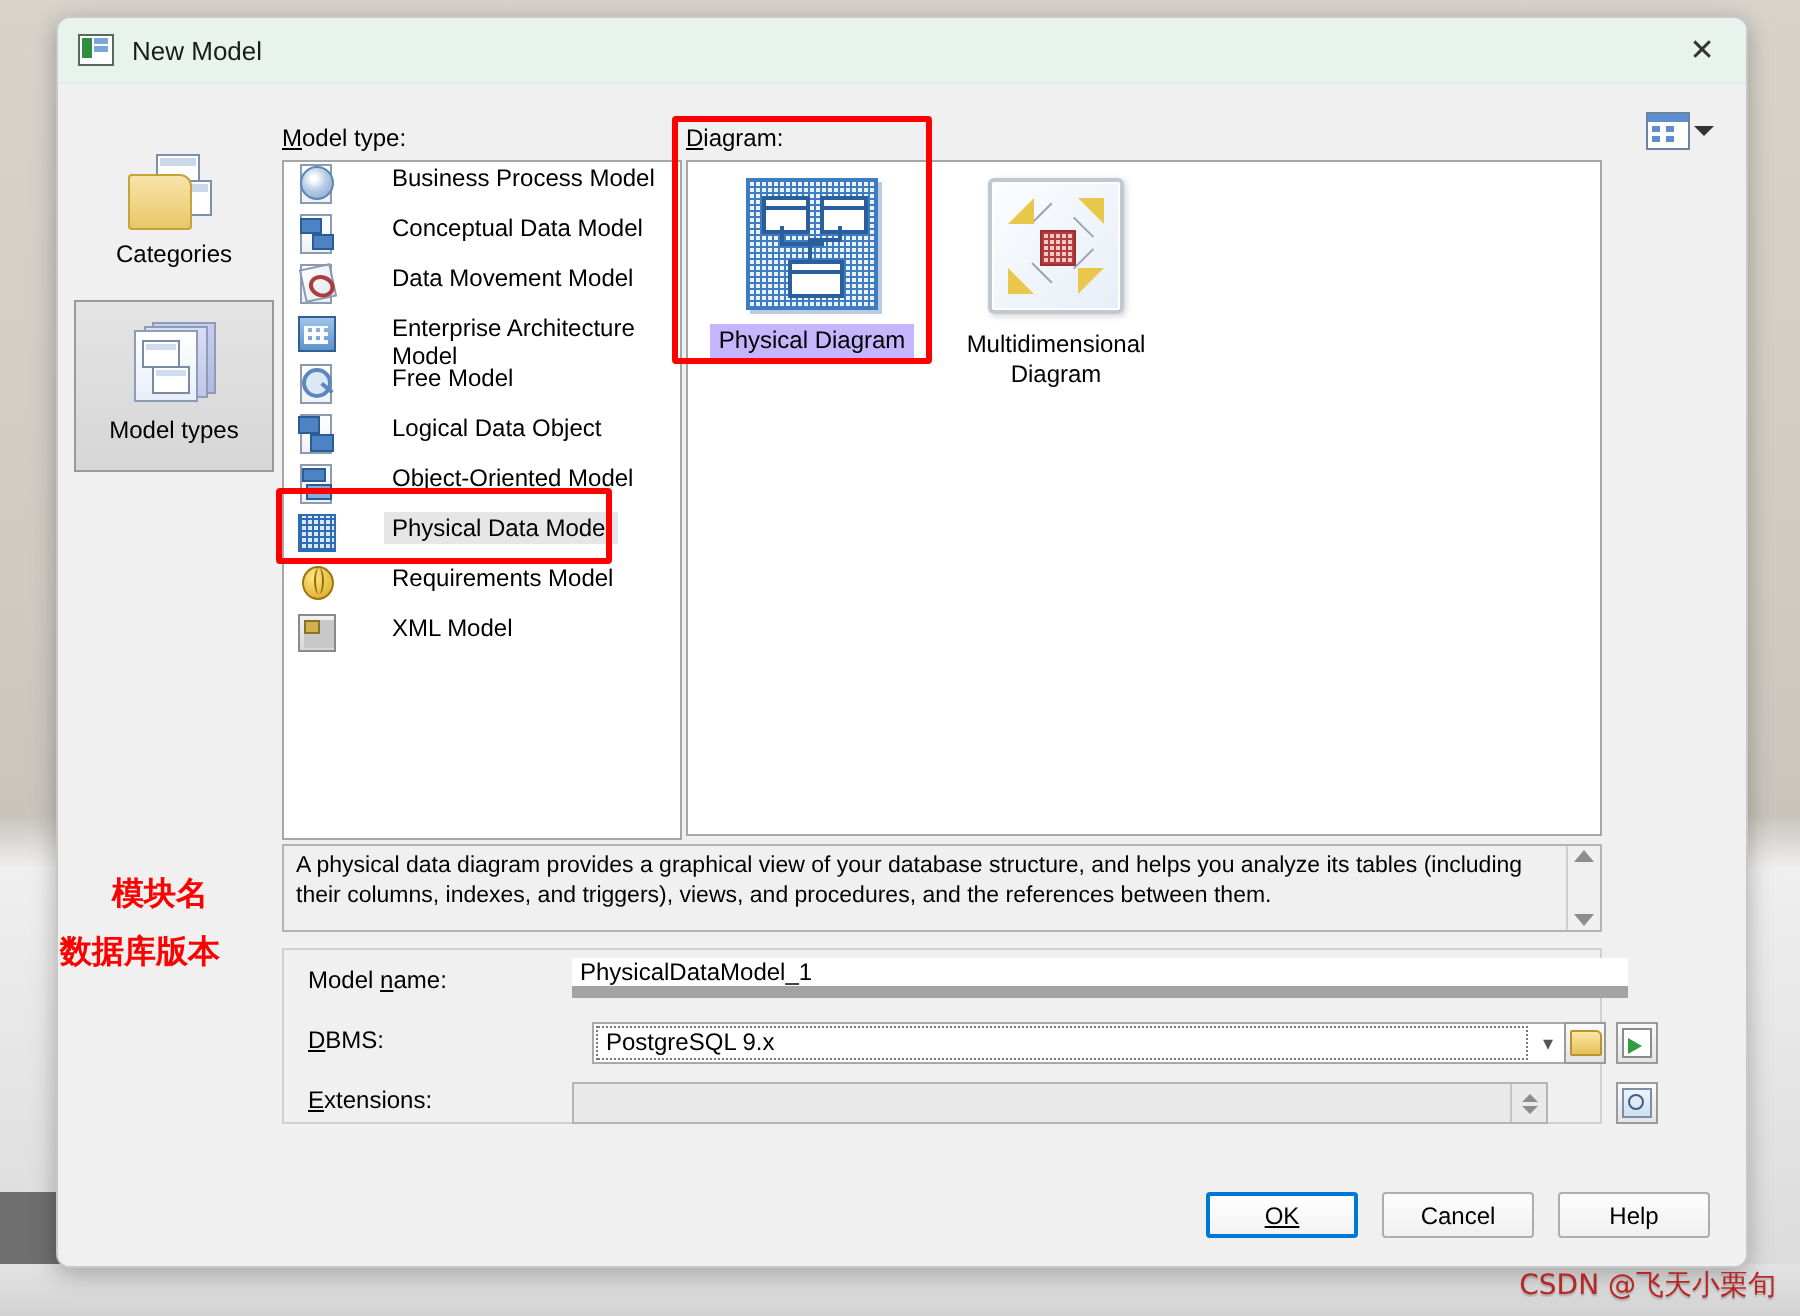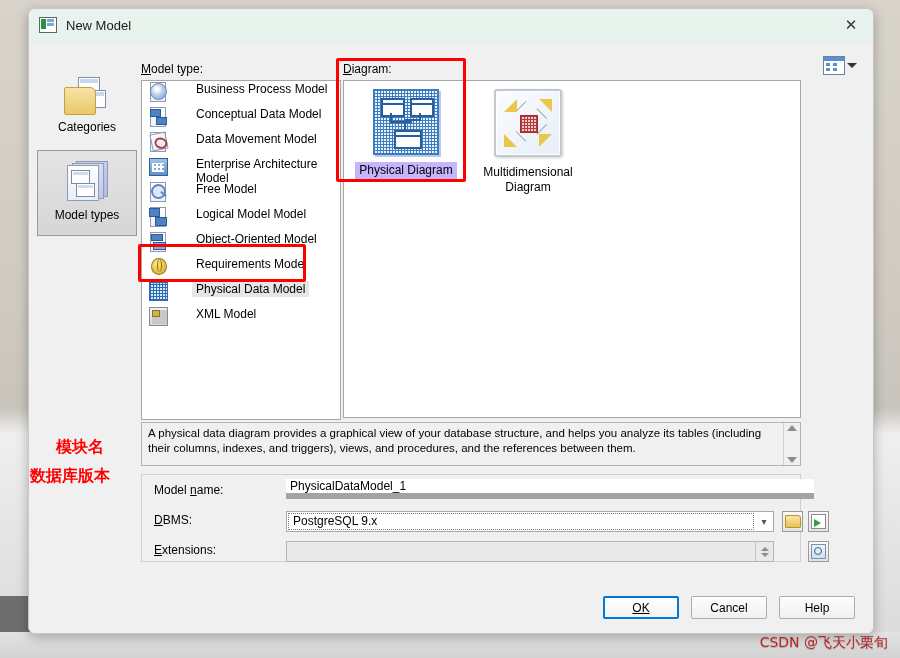--- a/index.html
+++ b/index.html
@@ -712,44 +712,44 @@
         </div>
         <div class="lbl">Free Model</div>
       </div>
 
       <div class="list-row">
         <div class="mt-ico">
           <div class="sheet-base"></div>
           <div class="blue-sq" style="left:1px;top:2px;width:9px;height:7px;"></div>
           <div class="blue-sq" style="left:7px;top:11px;width:10px;height:7px;"></div>
         </div>
-        <div class="lbl">Logical Model Model</div>
+        <div class="lbl">Logical Data Object</div>
       </div>
 
       <div class="list-row">
         <div class="mt-ico">
           <div class="sheet-base"></div>
           <div class="blue-sq" style="left:3px;top:3px;width:10px;height:5px;"></div>
           <div class="blue-sq" style="left:5px;top:11px;width:11px;height:6px;background:#7fb0e0;"></div>
         </div>
         <div class="lbl">Object-Oriented Model</div>
       </div>
 
+      <div class="list-row selected">
+        <div class="mt-ico">
+          <div class="grid-ico"></div>
+        </div>
+        <div class="lbl">Physical Data Model</div>
+      </div>
+
       <div class="list-row">
         <div class="mt-ico">
           <div class="globe-ico"></div>
         </div>
         <div class="lbl">Requirements Model</div>
-      </div>
-
-      <div class="list-row selected">
-        <div class="mt-ico">
-          <div class="grid-ico"></div>
-        </div>
-        <div class="lbl">Physical Data Model</div>
       </div>
 
       <div class="list-row">
         <div class="mt-ico">
           <div class="xml-ico"></div>
         </div>
         <div class="lbl">XML Model</div>
       </div>
 
     </div>
@@ -799,21 +799,21 @@
 
     <div class="form-panel">
 
       <div class="form-row row-name">
         <div class="row-label">Model <span class="u">n</span>ame:</div>
         <input class="inp inp-name" type="text" value="PhysicalDataModel_1" style="">
       </div>
 
       <div class="form-row row-dbms">
         <div class="row-label"><span class="u">D</span>BMS:</div>
-        <div class="combo" style="top:2px;">
+        <div class="combo" style="top:2px;margin-left:10px;">
           <div class="combo-val">PostgreSQL 9.x</div>
           <div class="combo-arrow">▾</div>
         </div>
         <div class="sq-btn" style="left:640px; top:2px;">
           <div class="folder-glyph"></div>
         </div>
         <div class="sq-btn" style="left:666px; top:2px;">
           <div class="import-glyph"></div>
         </div>
       </div>

